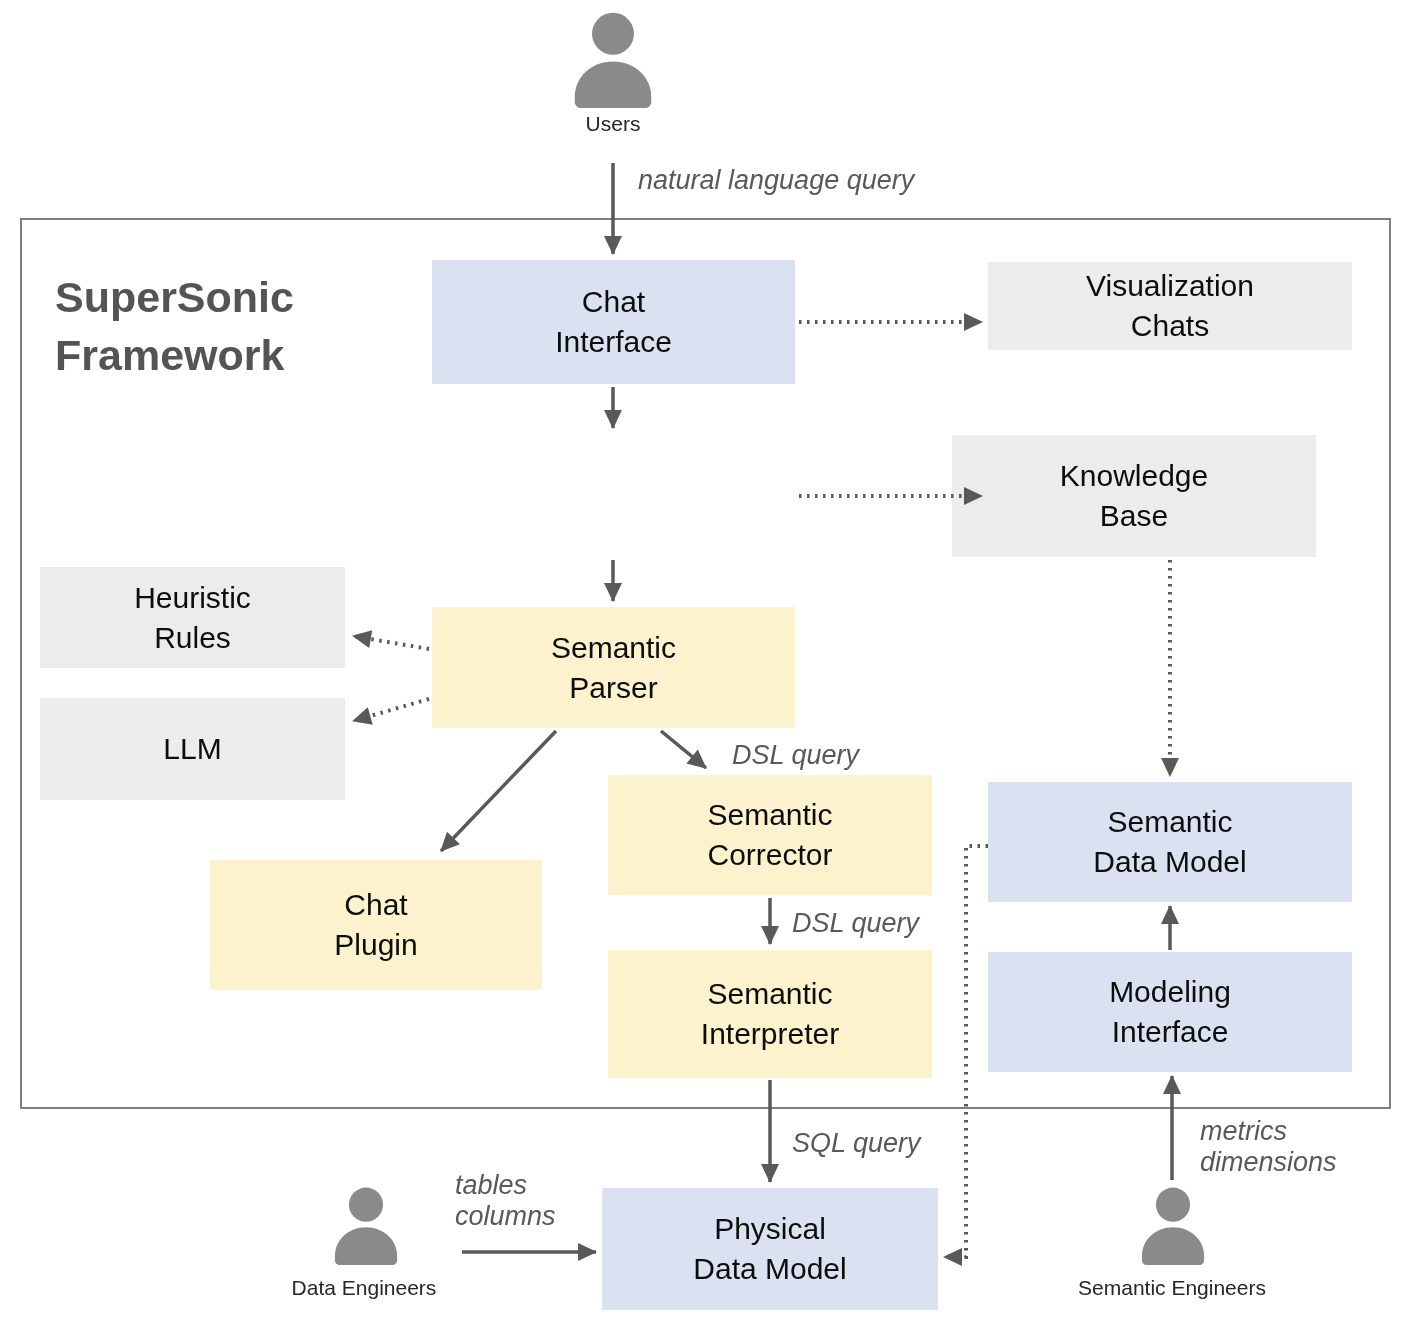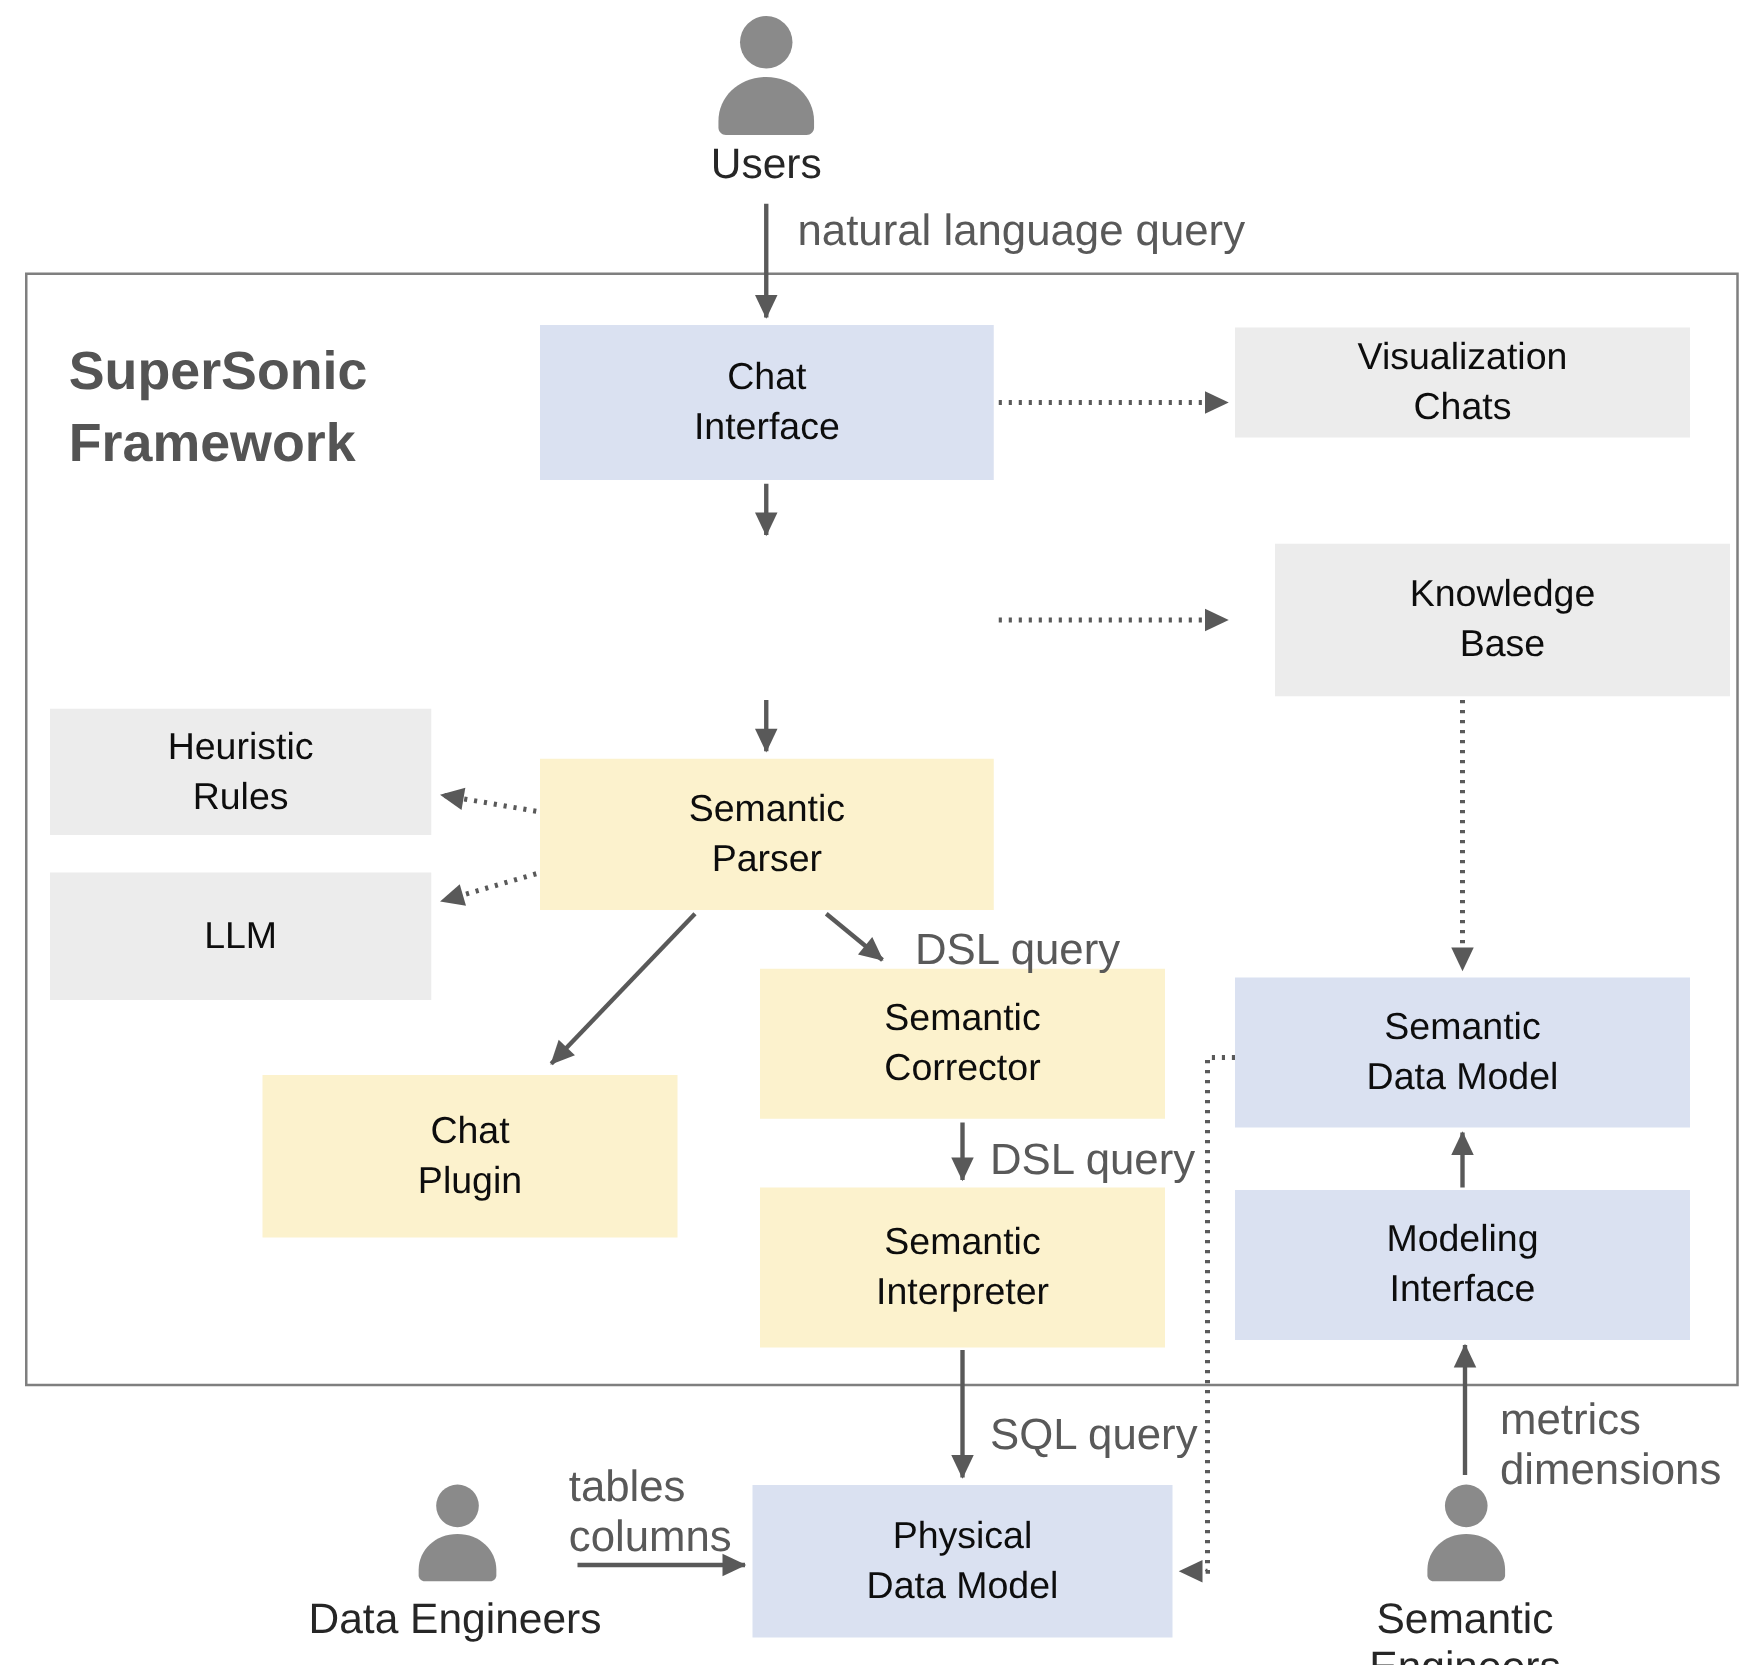--- a/index.html
+++ b/index.html
@@ -27,26 +27,26 @@
   .gray   { background:var(--gray-node, #ececec); }
 
   .edges { position:absolute; left:0; top:0; z-index:3; pointer-events:none; }
   .edge-solid  { stroke:var(--arrow, #595959); stroke-width:3.5; fill:none; }
   .edge-dotted { stroke:var(--arrow, #595959); stroke-width:4; fill:none; stroke-dasharray:2.5 5.5; }
 
   .person { position:absolute; z-index:2; }
   .person svg { width:100%; height:100%; fill:var(--person-icon, #8a8a8a); display:block; }
 
   .actor-label {
-    position:absolute; z-index:2; font-size:34px;
+    position:absolute; z-index:2; font-size:21px;
     color:#262626; text-align:center;
   }
 
   .edge-label {
-    position:absolute; z-index:4; font-size:35px;
+    position:absolute; z-index:4; font-style:italic; font-size:27px;
     color:var(--edge-label-text, #595959); white-space:pre-line;
   }
   .edge-label.center { text-align:left; }
 </style>
 </head>
 <body>
 
 <div class="canvas">
 
   <div class="framework"></div>
@@ -58,21 +58,21 @@
       <circle cx="32" cy="14.5" r="14"></circle>
       <path d="M32 33 C17.5 33 6.5 43.5 6.5 56.5 L6.5 60 C6.5 62.2 8.3 64 10.5 64 L53.5 64 C55.7 64 57.5 62.2 57.5 60 L57.5 56.5 C57.5 43.5 46.5 33 32 33 Z"></path>
     </svg>
   </div>
   <div class="actor-label" style="left:513px; top:112px; width:200px;">Users</div>
 
   <div class="node blue" style="left:432px; top:260px;  width:363px; height:124px;">Chat
 Interface</div>
   <div class="node gray" style="left:988px; top:262px;  width:364px; height:88px;">Visualization
 Chats</div>
-  <div class="node gray" style="left:1020px; top:435px;  width:364px; height:122px;">Knowledge
+  <div class="node gray" style="left:952px; top:435px;  width:364px; height:122px;">Knowledge
 Base</div>
   <div class="node gray" style="left:40px;  top:567px;  width:305px; height:101px;">Heuristic
 Rules</div>
   <div class="node gray" style="left:40px;  top:698px;  width:305px; height:102px;">LLM</div>
   <div class="node yellow" style="left:432px; top:607px;  width:363px; height:121px;">Semantic
 Parser</div>
   <div class="node yellow" style="left:210px; top:860px;  width:332px; height:130px;">Chat
 Plugin</div>
   <div class="node yellow" style="left:608px; top:775px;  width:324px; height:120px;">Semantic
 Corrector</div>

